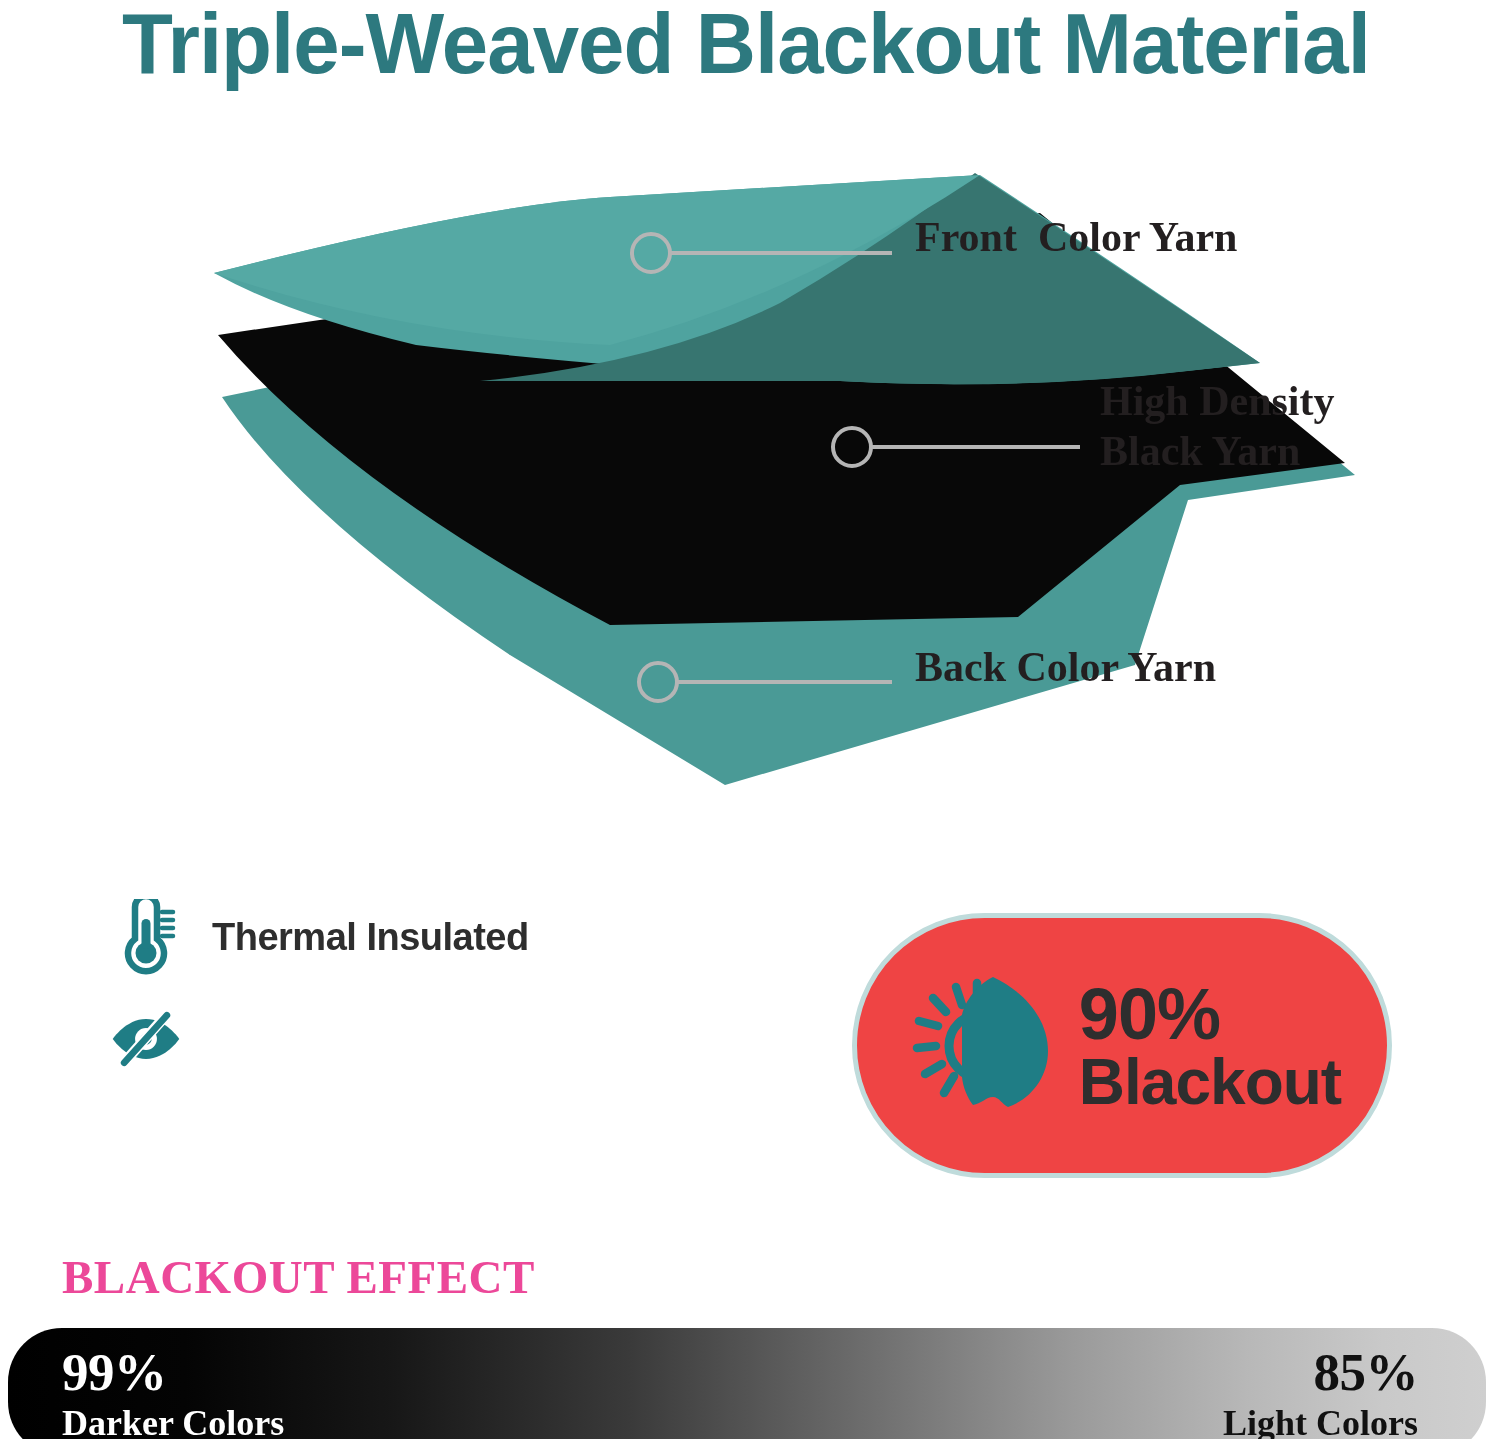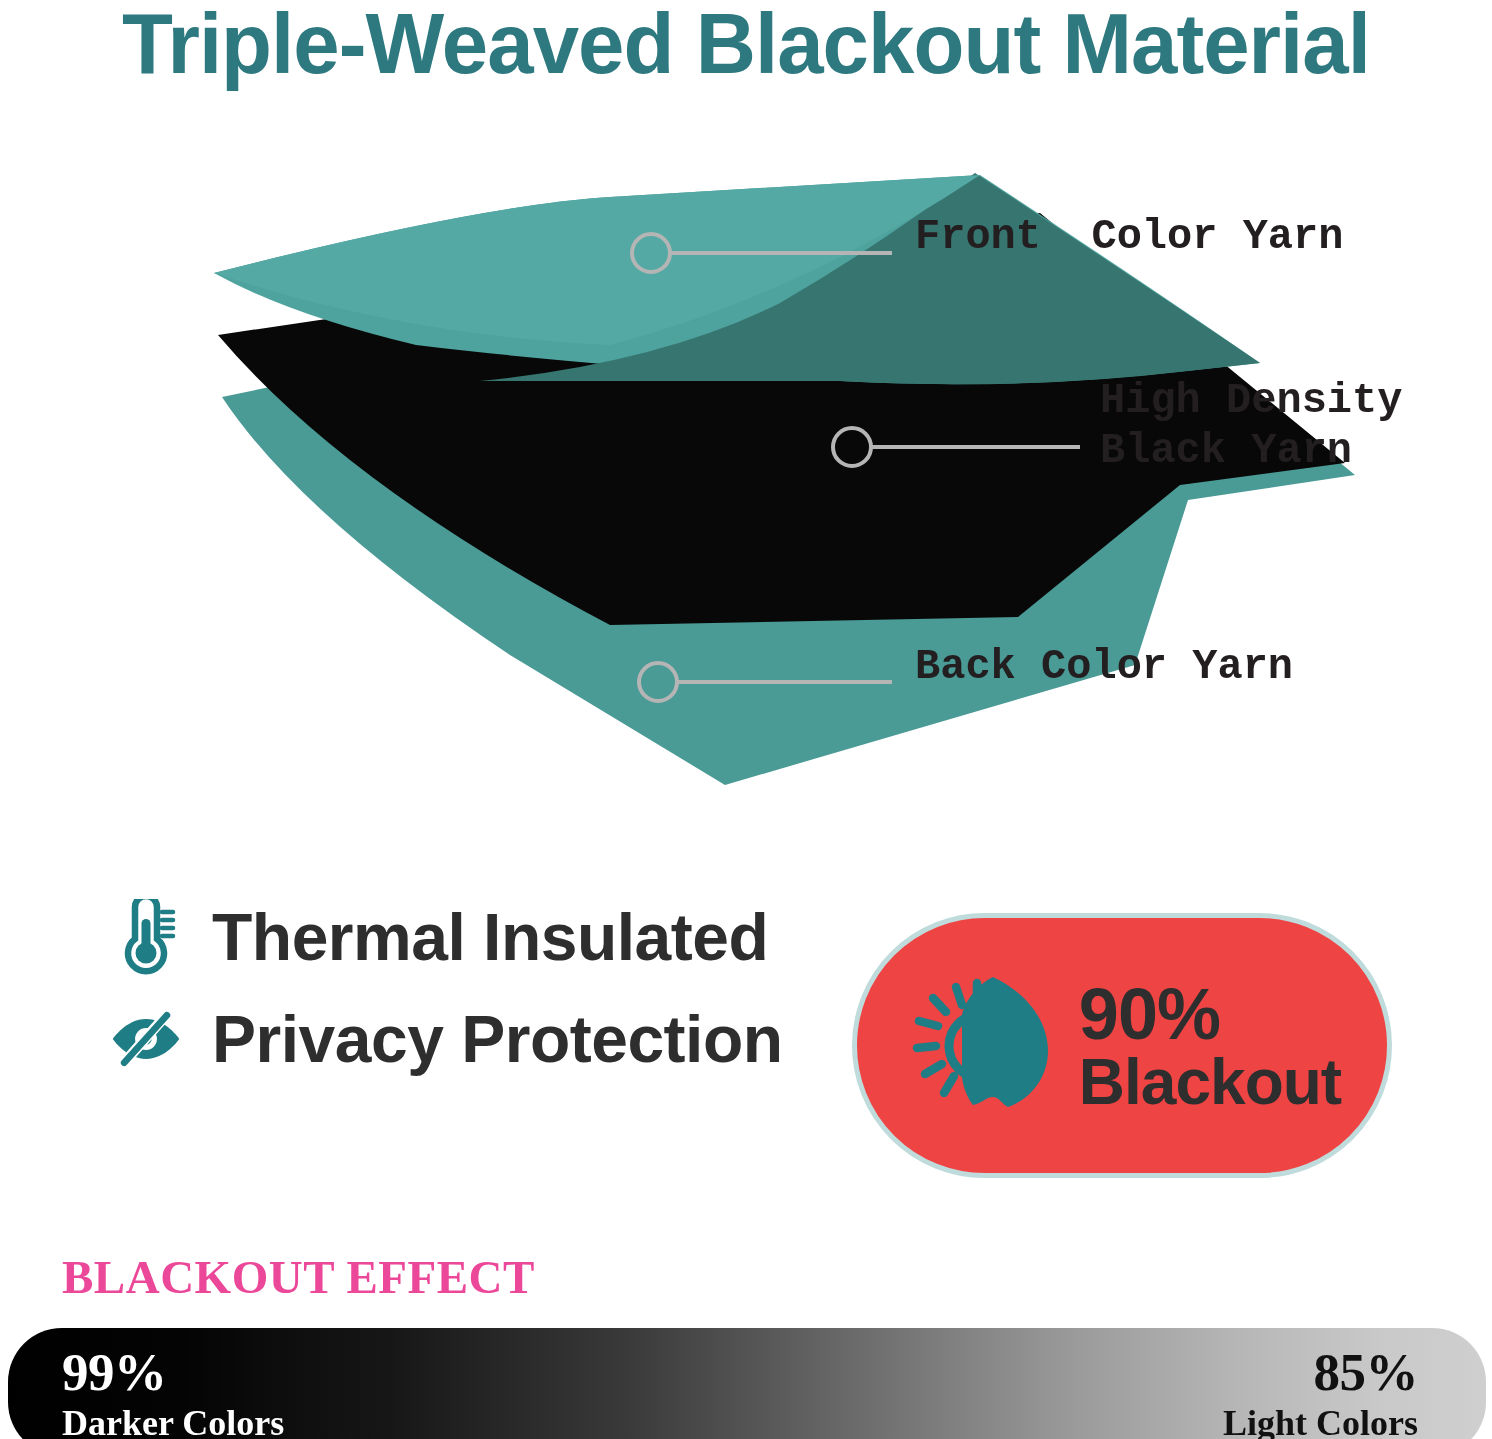--- a/index.html
+++ b/index.html
@@ -42,21 +42,21 @@
     height: 620px;
   }
   .diagram svg {
     display: block;
     width: 1320px;
     height: 620px;
     overflow: visible;
   }
   .callout-label {
     position: absolute;
-    font-family: Liberation Mono, monospace;
+    font-family: Liberation Serif, serif;
     font-size: 42px;
     font-weight: bold;
     color: #231f20;
     line-height: 1.18;
     white-space: pre;
   }
   .lbl-front { left: 735px; top: 28px; }
   .lbl-high  { left: 920px; top: 192px; }
   .lbl-back  { left: 735px; top: 458px; }
 
@@ -79,21 +79,21 @@
     flex: 0 0 76px;
     display: flex;
     align-items: center;
     justify-content: center;
   }
   .feature-icon svg { display: block; }
   .feature-label {
     margin-left: 28px;
     font-family: "Liberation Sans", sans-serif;
     font-weight: bold;
-    font-size: 66px;
+    font-size: 38px;
     color: #2e2e2e;
     white-space: nowrap;
     letter-spacing: -0.5px;
   }
 
   
   .badge {
     position: absolute;
     left: 852px;
     top: 913px;
@@ -248,21 +248,20 @@
           </mask>
         </defs>
         <g mask="url(#eye-slash-mask)">
           <path d="M40 9 C61 9 75 30 75 30 C75 30 61 51 40 51 C19 51 5 30 5 30 C5 30 19 9 40 9 Z" fill="#1f7d85"></path>
           <circle cx="40" cy="30" r="11.5" fill="#ffffff"></circle>
           <circle cx="40" cy="30" r="6" fill="#1f7d85"></circle>
         </g>
         <line x1="62" y1="5" x2="17" y2="55" stroke="#1f7d85" stroke-width="7" stroke-linecap="round"></line>
       </svg>
     </span>
-    <span class="feature-label">Privacy Protection</span>
   </div>
 
 </div>
 
 <div class="badge">
   <span class="badge-icon">
     <svg width="150" height="150" viewBox="0 0 150 150">
 
       <g stroke="#1f7d85" stroke-width="8.5" stroke-linecap="round">
         <line x1="49" y1="16" x2="55" y2="34"></line>

